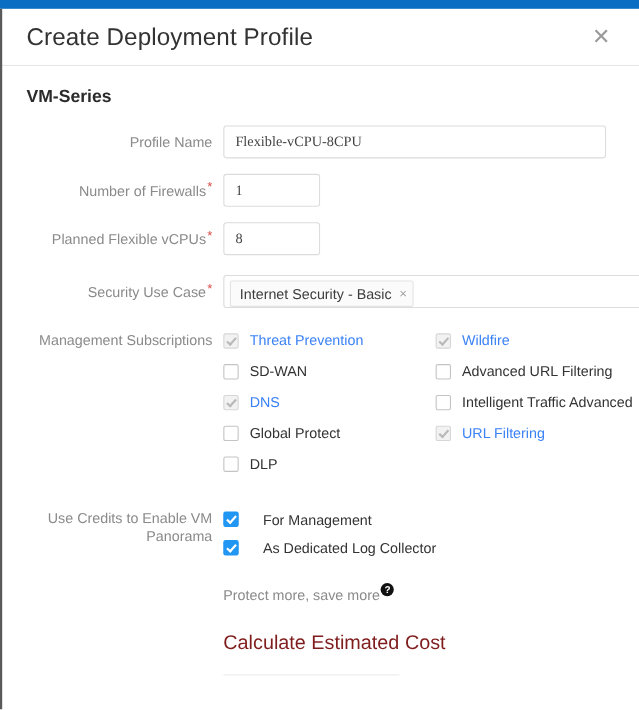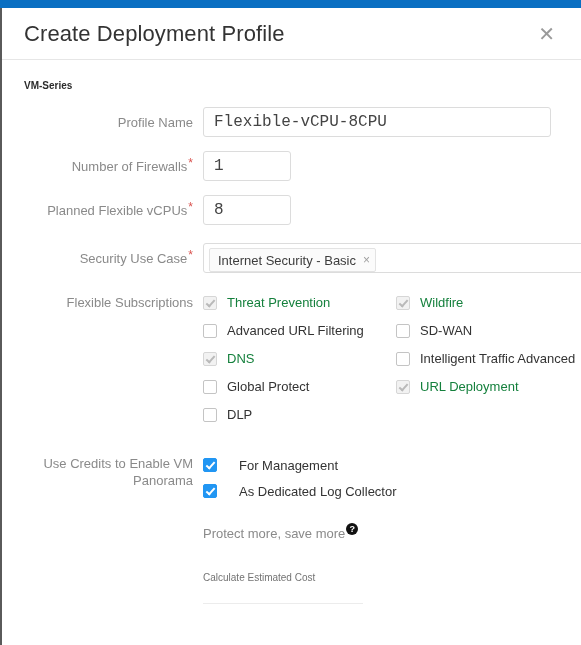--- a/index.html
+++ b/index.html
@@ -62,21 +62,21 @@
     padding: 2px 6px;
     user-select: none;
     font-weight: 300;
   }
   .body-scroll {
     flex: 1 1 auto;
     overflow: hidden;
     padding: 0;
   }
   .section-title {
-    font-size: 10px;
+    font-size: 16px;
     font-weight: bold;
     color: #2b2b2b;
     margin: 20px 0 0 24px;
   }
   .form {
     margin-top: 16px;
   }
   .row {
     display: flex;
     align-items: flex-start;
@@ -105,22 +105,22 @@
     flex: 1 1 auto;
     padding-left: 10px;
     box-sizing: border-box;
   }
   input.txt {
     box-sizing: border-box;
     height: 30px;
     border: 1px solid #dcdcdc;
     border-radius: 3px;
     background: #fff;
-    font-family: Liberation Mono, monospace;
-    font-size: 16px;
+    font-family: Liberation Serif, serif;
+    font-size: 13px;
     color: #444;
     padding: 0 10px;
     outline: none;
   }
   input.txt.wide { width: 348px; }
   input.txt.narrow { width: 88px; }
 
   
   .multiselect {
     box-sizing: border-box;
@@ -196,21 +196,21 @@
     content: "";
     position: absolute;
     left: 4px;
     top: 1px;
     width: 3px;
     height: 7px;
     border: solid #fff;
     border-width: 0 2px 2px 0;
     transform: rotate(42deg);
   }
-  .chk.disabled { color: #15803d; }
+  .chk.disabled { color: #3b82f6; }
   .chk.disabled .box {
     background: #f2f2f2;
     border-color: #d6d6d6;
   }
   .chk.disabled.checked .box {
     background: #f2f2f2;
     border-color: #d6d6d6;
   }
   .chk.disabled.checked .box::after {
     border-color: #b9b9b9;
@@ -239,22 +239,22 @@
     text-align: center;
     font-weight: bold;
     margin-left: 1px;
     position: relative;
     top: -5px;
     cursor: pointer;
     font-family: "Liberation Sans", sans-serif;
   }
   .calc-row { margin-top: 26px; }
   .calc-link {
-    font-size: 10px;
-    color: #737373;
+    font-size: 18px;
+    color: #7f1d1d;
     text-decoration: none;
     cursor: pointer;
   }
   .bottom-rule {
     margin-top: 18px;
     margin-left: 203px;
     width: 160px;
     border-top: 1px solid #ececec;
   }
 </style>
@@ -315,59 +315,59 @@
               <span>Internet Security - Basic</span>
               <span class="tag-x">×</span>
             </span>
             <span class="chevron">▾</span>
           </div>
         </div>
       </div>
 
       <div class="row">
         <div class="label-col" style="padding-top:3px;">
-          <span>Flexible Subscriptions</span>
+          <span>Management Subscriptions</span>
         </div>
         <div class="field-col">
           <div class="chk-grid">
 
             <div class="chk disabled checked">
               <span class="box"></span>
               <span>Threat Prevention</span>
             </div>
             <div class="chk disabled checked">
               <span class="box"></span>
               <span>Wildfire</span>
             </div>
 
             <div class="chk">
               <span class="box"></span>
+              <span>SD-WAN</span>
+            </div>
+            <div class="chk">
+              <span class="box"></span>
               <span>Advanced URL Filtering</span>
             </div>
+
+            <div class="chk disabled checked">
+              <span class="box"></span>
+              <span>DNS</span>
+            </div>
             <div class="chk">
               <span class="box"></span>
-              <span>SD-WAN</span>
-            </div>
-
+              <span>Intelligent Traffic Advanced</span>
+            </div>
+
+            <div class="chk">
+              <span class="box"></span>
+              <span>Global Protect</span>
+            </div>
             <div class="chk disabled checked">
               <span class="box"></span>
-              <span>DNS</span>
-            </div>
-            <div class="chk">
-              <span class="box"></span>
-              <span>Intelligent Traffic Advanced</span>
-            </div>
-
-            <div class="chk">
-              <span class="box"></span>
-              <span>Global Protect</span>
-            </div>
-            <div class="chk disabled checked">
-              <span class="box"></span>
-              <span>URL Deployment</span>
+              <span>URL Filtering</span>
             </div>
 
             <div class="chk">
               <span class="box"></span>
               <span>DLP</span>
             </div>
             <div></div>
 
           </div>
         </div>

